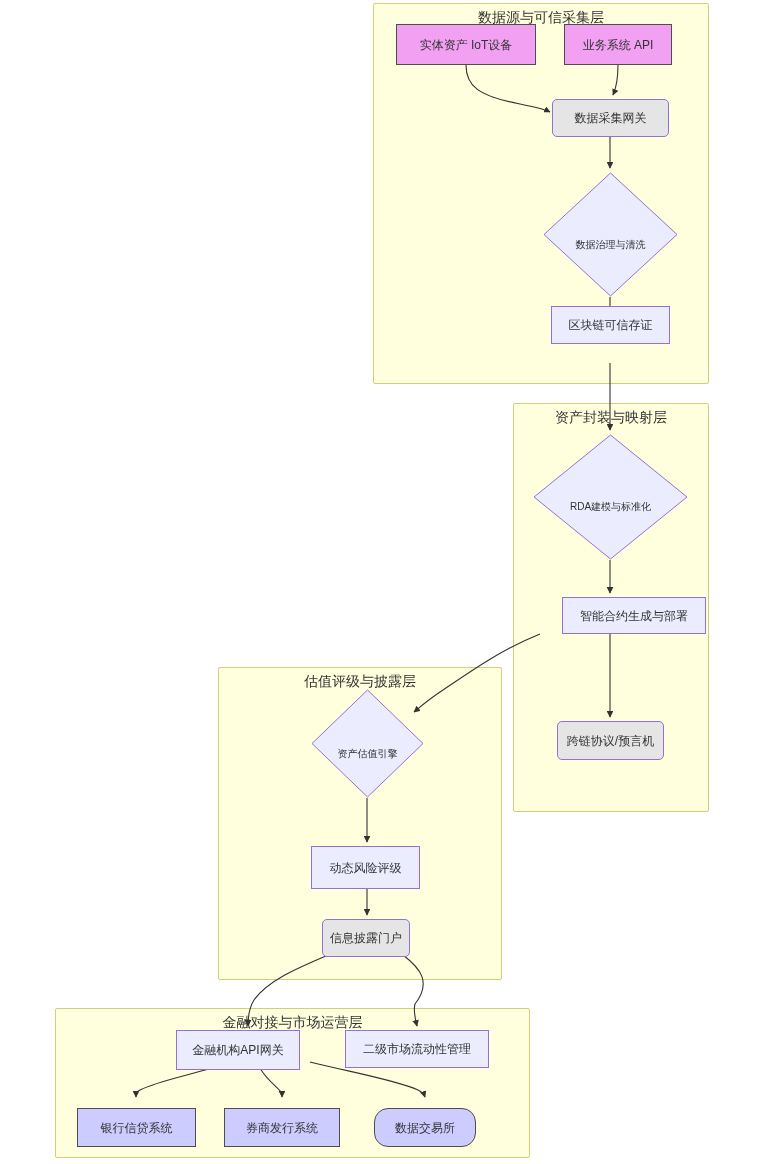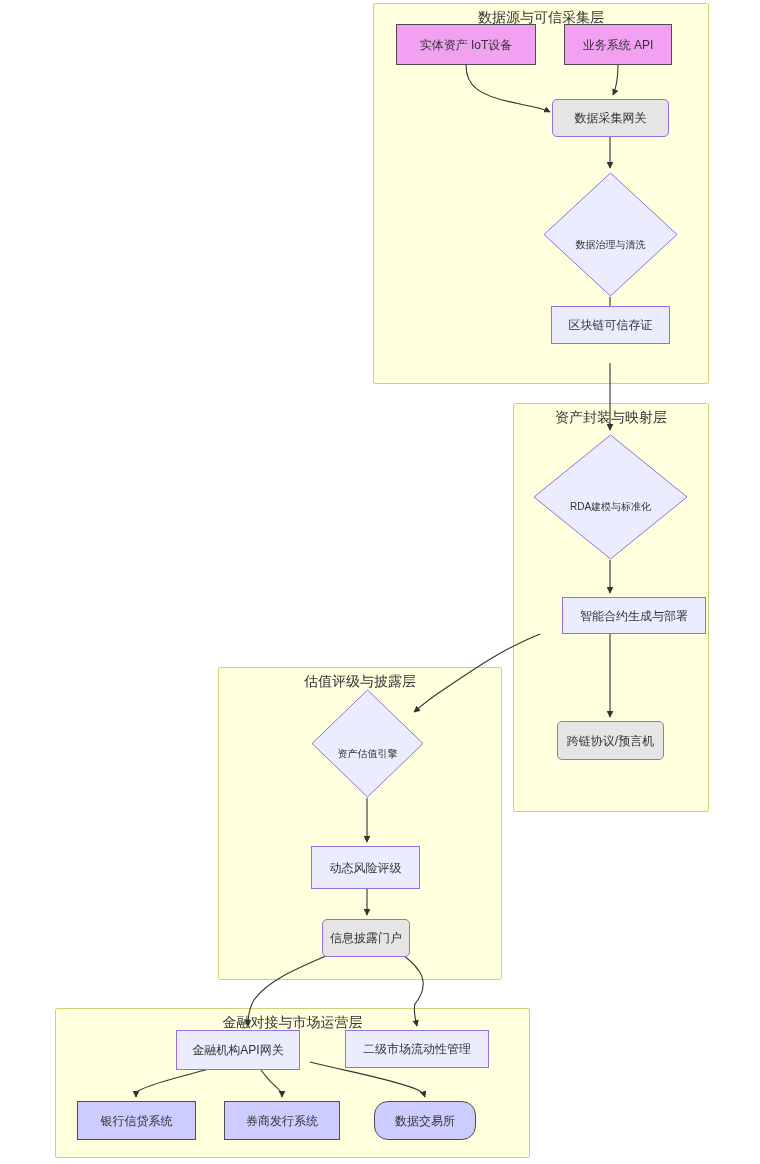--- a/index.html
+++ b/index.html
@@ -74,20 +74,21 @@
   }
   .node.pink {
     background: #f2a0f2;
     border: 1.3px solid #4d4d4d;
     border-radius: 0;
   }
   .node.dark {
     background: #ccccff;
     border: 1.3px solid #4d4d4d;
     border-radius: 0;
+    margin-top: 7px;
   }
   .node.diamond {
     background: transparent;
     border: none;
   }
   .diamond-shape {
     position: absolute;
     left: 0; top: 0;
     width: 100%; height: 100%;
   }

